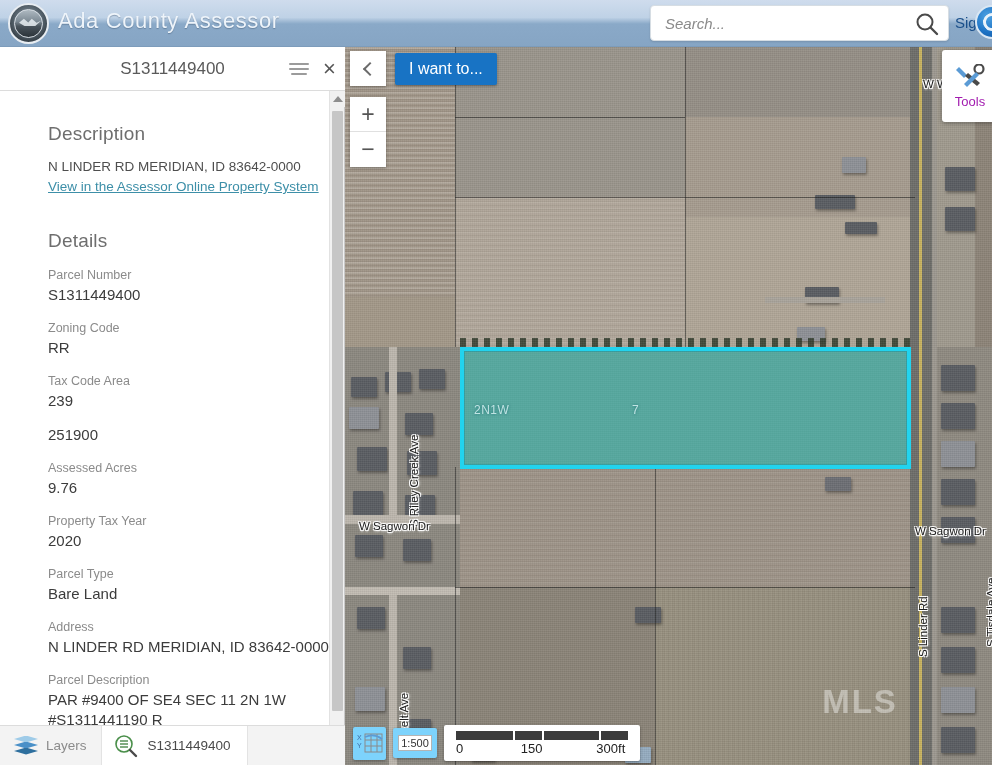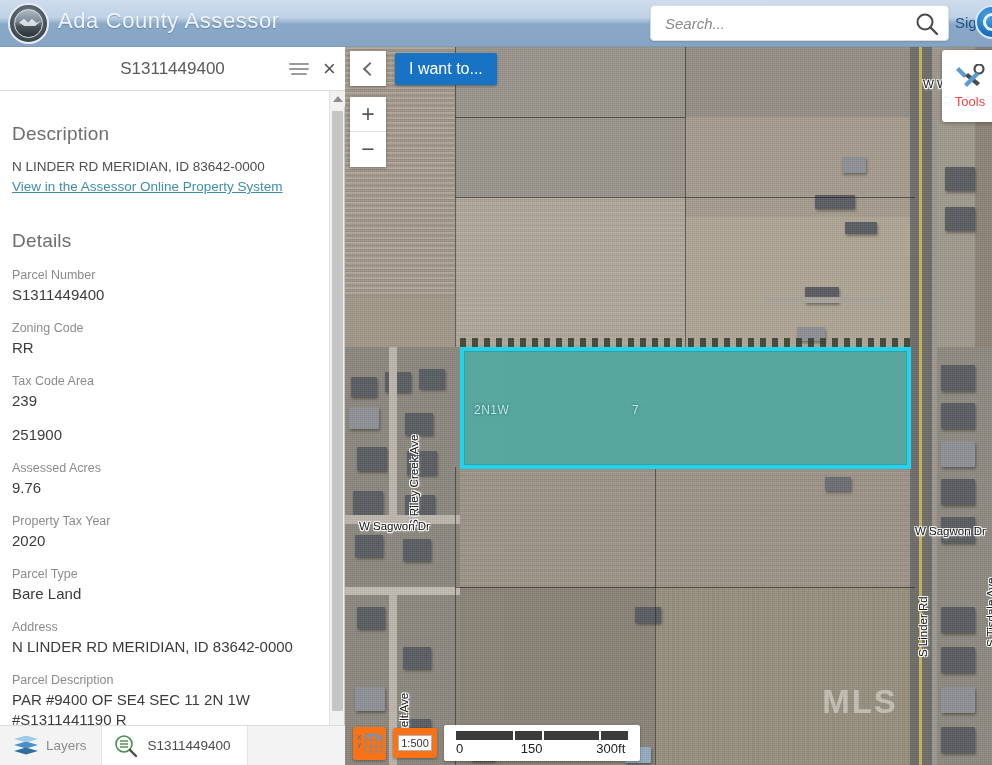--- a/index.html
+++ b/index.html
@@ -95,21 +95,21 @@
   #hamburger-lines i:nth-child(1) { width: 20px; }
   #hamburger-lines i:nth-child(2) { width: 20px; }
   #hamburger-lines i:nth-child(3) { width: 16px; margin-left: 2px; }
   #close-x { font-size: 22px; color: #555; line-height: 1; }
 
   #panel-body {
     position: absolute; top: 44px; left: 0; width: 345px; height: 674px;
     overflow: hidden;
     padding: 0 12px;
   }
-  #panel-content { padding-top: 22px; }
+  #panel-content { padding-top: 22px; margin-left: 36px; }
   .sec-title {
     font-size: 19px; color: #6e6e6e; font-weight: normal;
     margin: 10px 0 14px 0; letter-spacing: .2px;
   }
   #desc-addr { font-size: 13.5px; color: #4e4e4e; margin-bottom: 3px; }
   #desc-link {
     font-size: 13.5px; color: #3d8fa8; text-decoration: underline; cursor: pointer;
     display: inline-block; margin-bottom: 26px;
   }
   .field { margin-bottom: 14px; }
@@ -254,26 +254,26 @@
     cursor: pointer;
   }
   #zoom-in { border-bottom: 1px solid #e0e0e0; }
 
   #tools-btn {
     position: absolute; right: -6px; top: 3px; width: 56px; height: 72px;
     background: #fff; border-radius: 3px; box-shadow: 0 1px 4px rgba(0,0,0,.35);
     display: flex; flex-direction: column; align-items: center; justify-content: center;
     gap: 4px; z-index: 20; cursor: pointer;
   }
-  #tools-label { font-size: 13px; color: #ef4444; white-space: nowrap; }
+  #tools-label { font-size: 13px; color: #a21caf; white-space: nowrap; }
 
   
   #map-widgets { position: absolute; left: 8px; bottom: 4px; display: flex; align-items: center; gap: 7px; z-index: 20; }
   .wbox {
-    background: #f97316; box-shadow: 0 1px 3px rgba(0,0,0,.35); border-radius: 2px;
+    background: #7dd3fc; box-shadow: 0 1px 3px rgba(0,0,0,.35); border-radius: 2px;
     display: flex; align-items: center; justify-content: center;
   }
   #overview-box { width: 33px; height: 33px; }
   #scaleinput-box { width: 44px; height: 30px; }
   #scale-value {
     width: 34px; border: 1px solid #b4b4b4; font-size: 11px; text-align: center;
     background: #fff; color: #333; outline: none; font-family: "Liberation Sans", sans-serif;
     padding: 1px 0;
   }
   #scalebar-box {

